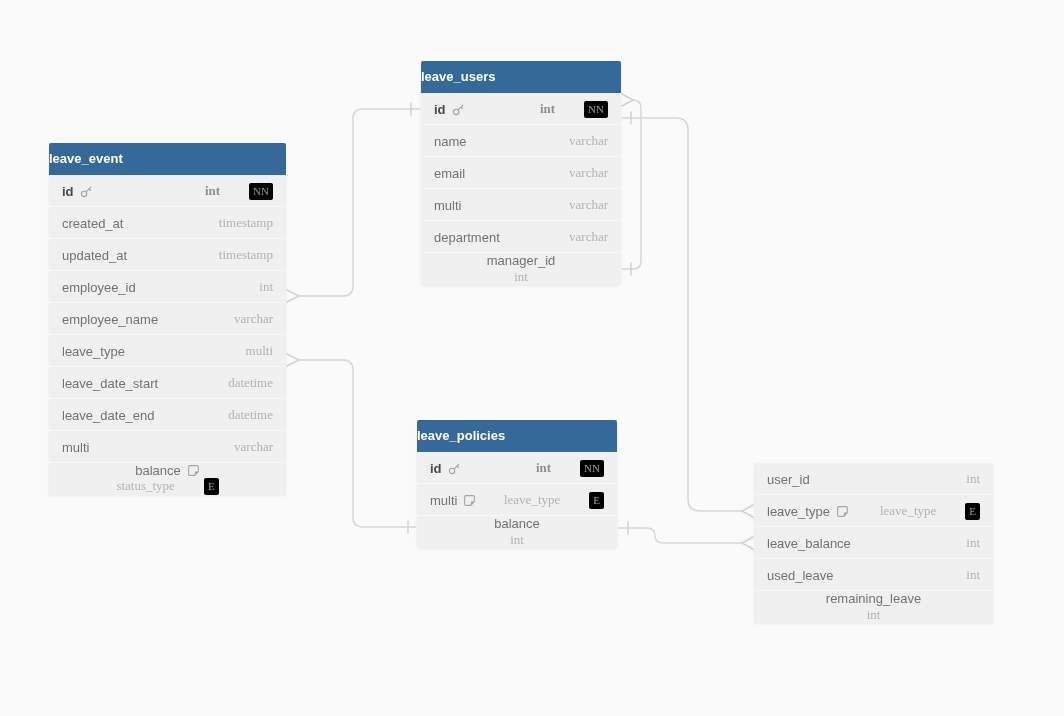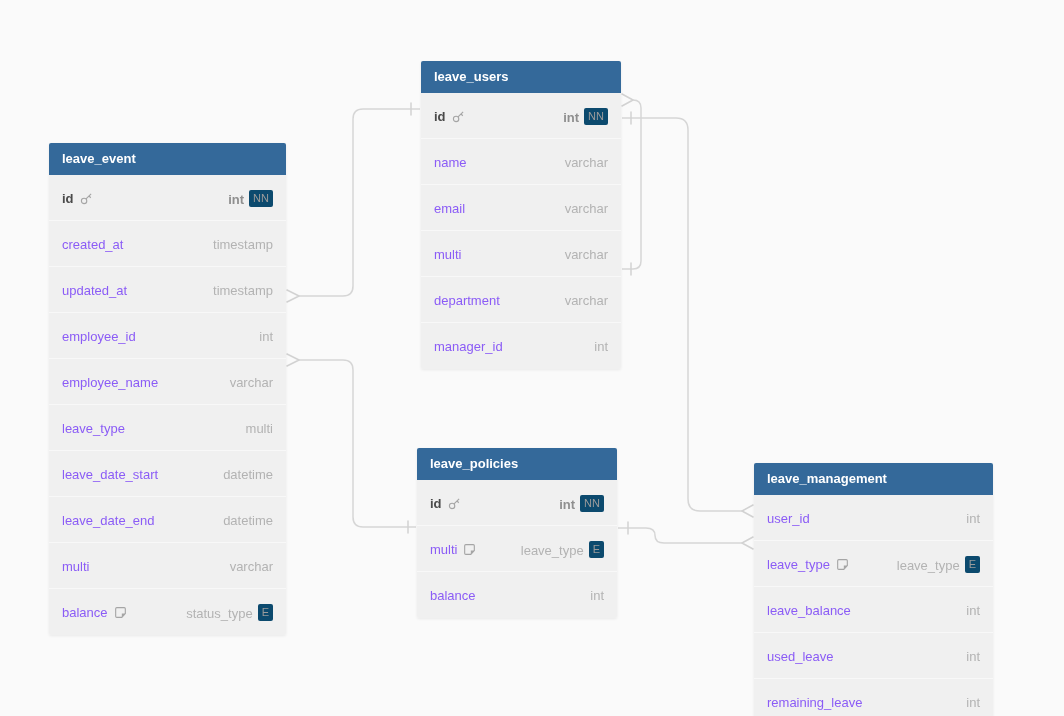--- a/index.html
+++ b/index.html
@@ -16,39 +16,39 @@
 
   .table {
     position:absolute;
     font-size:13px;
     border-radius:2px;
     box-shadow:0 1px 3px rgba(0,0,0,0.07);
   }
   .thead {
     height:32px; line-height:32px;
     background:#34699a; color:#ffffff;
-    font-weight:700; padding:0 13px;
+    font-weight:700; padding:0 0;
     border-radius:2px 2px 0 0;
     cursor:move;
   }
   .trow {
     height:32px; background:#f0f0f0;
     display:flex; justify-content:space-between; align-items:center;
-    padding:7px 13px;
+    padding:0 13px;
     box-shadow:inset 0 -1px 0 rgba(255,255,255,0.55);
   }
-  .trow:last-child { box-shadow:none; border-radius:0 0 2px 2px; }
-  .fname { color:#8b5cf6; display:flex; align-items:center; gap:6px; white-space:nowrap; }
-  .ftype { color:#b3b3b3; display:flex; align-items:flex-end; gap:5px; white-space:nowrap; }
+  .trow:last-child { box-shadow:none; border-radius:0 0 2px 2px;flex-direction:column; }
+  .fname { color:#737373; display:flex; align-items:center; gap:6px; white-space:nowrap; }
+  .ftype { color:#b3b3b3; display:flex; align-items:flex-start; gap:21px; white-space:nowrap;font-family:Liberation Serif, serif; }
   .pk .fname { color:#4a4a4a; font-weight:700; }
   .pk .ftype .type-text { color:#8f8f8f; font-weight:700; }
   .badge {
-    background:#0c4a6e; color:#9b9b9b;
+    background:#000000; color:#9b9b9b;
     border-radius:2px; padding:0 4px;
-    font-size:11px; line-height:17px; height:17px;
+    font-size:11px; line-height:17px; height:17px;margin-left:8px;
   }
   .ficon { display:inline-flex; }
   .ficon svg { stroke:#a5a5a5; fill:none; stroke-width:1.2; }
 </style>
 </head>
 <body>
 
 <div id="canvas">
 
   <svg class="overlay" width="1064" height="716">
@@ -229,21 +229,21 @@
     <div class="trow">
       <span class="fname">
           <span>manager_id</span>
         </span>
       <span class="ftype">
           <span class="type-text">int</span>
         </span>
     </div>
   </div>
 
-  <div class="table" style="left:417px; top:448px; width:200px;">
+  <div class="table" style="left:417px; top:420px; width:200px;">
     <div class="thead">leave_policies</div>
     <div class="trow pk">
       <span class="fname">
           <span>id</span>
           <span class="ficon">
             <svg width="13" height="13" viewBox="0 0 14 14">
               <circle cx="4.4" cy="9.6" r="2.9"></circle>
               <path d="M6.5 7.5 L12 2 M9.7 4.3 L11.6 6.2"></path>
             </svg>
           </span>
@@ -272,21 +272,20 @@
       <span class="fname">
           <span>balance</span>
         </span>
       <span class="ftype">
           <span class="type-text">int</span>
         </span>
     </div>
   </div>
 
   <div class="table" style="left:754px; top:463px; width:239px;">
-    <div class="thead">leave_management</div>
     <div class="trow">
       <span class="fname">
           <span>user_id</span>
         </span>
       <span class="ftype">
           <span class="type-text">int</span>
         </span>
     </div>
     <div class="trow">
       <span class="fname">

